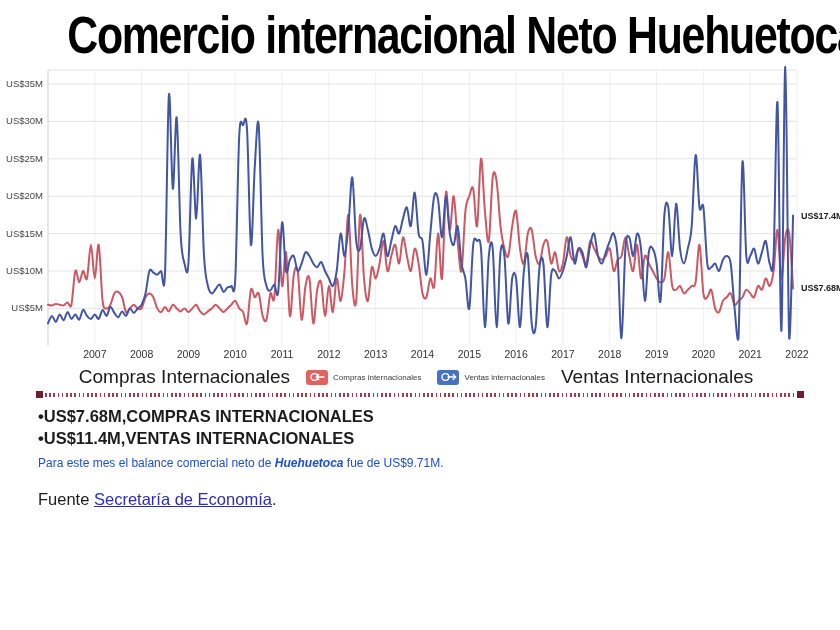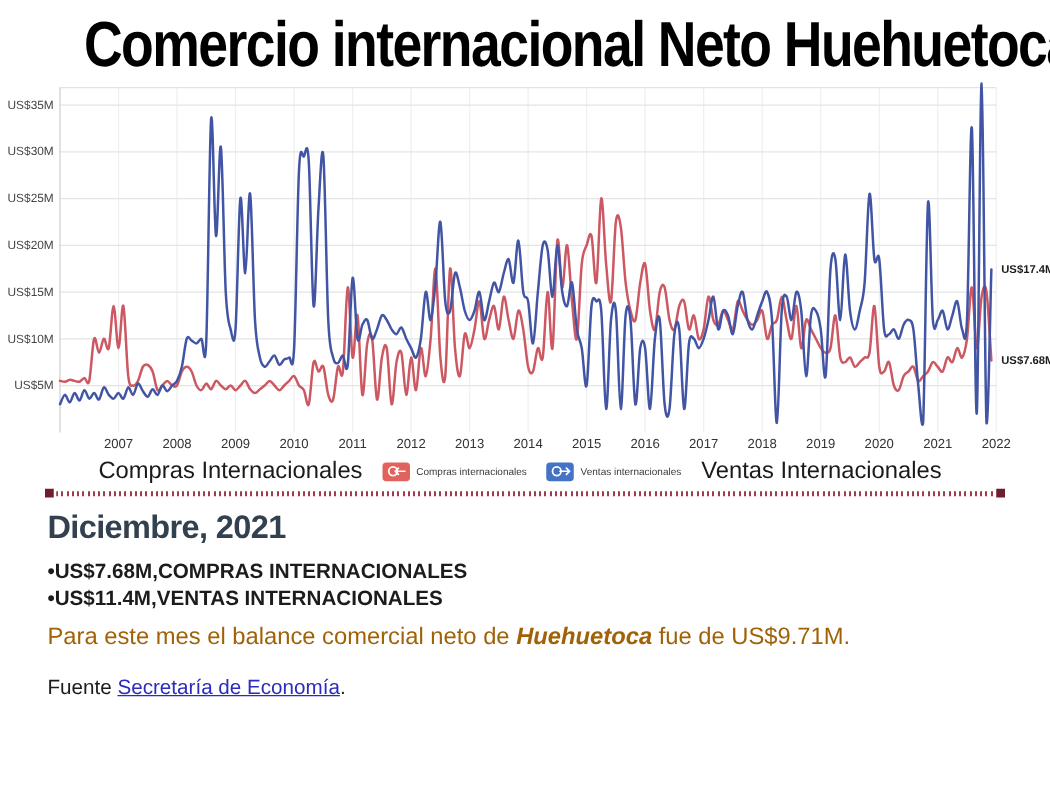--- a/index.html
+++ b/index.html
@@ -21,21 +21,21 @@
   .badge .chiplabel{font-size:8px;color:#3a3a3a;white-space:nowrap;}
   
   .sep{position:absolute;left:36px;top:391px;width:768px;height:7px;display:flex;align-items:center;}
   .sep .sq{width:7px;height:7px;background:#6d1f2d;flex:0 0 auto;}
   .sep .dots{flex:1;height:4px;margin:0 2px;
     background:repeating-linear-gradient(90deg,#a03a4e 0 1.6px,transparent 1.6px 4.2px);}
   
   .summary{position:absolute;left:38px;top:406px;width:760px;}
   .summary h2{margin:0 0 10px 0;font-size:26px;font-weight:700;color:#33404f;letter-spacing:-0.5px;}
   .bullet{font-size:16.5px;color:#1c1c1c;line-height:1.32;font-weight:bold;}
-  .para{font-size:19px;color:#a16207;line-height:1.45;margin-top:5px;}
+  .para{font-size:12px;color:#1d4ed8;line-height:1.45;margin-top:5px;}
   .para .city{font-weight:700;font-style:italic;}
   .fuente{font-size:16.5px;color:#1c1c1c;line-height:1.45;margin-top:16px;}
   .fuente a{color:#2b2bc0;text-decoration:underline;}
 </style>
 </head>
 <body>
 
 <div id="slide">
 
   <div class="title">Comercio internacional Neto Huehuetoca</div>
@@ -123,20 +123,19 @@
     <span class="biglabel">Ventas Internacionales</span>
   </div>
 
   <div class="sep">
     <span class="sq"></span>
     <span class="dots"></span>
     <span class="sq"></span>
   </div>
 
   <div class="summary">
-    <h2>Diciembre, 2021</h2>
     <div class="bullet">•US$7.68M,COMPRAS INTERNACIONALES</div>
     <div class="bullet">•US$11.4M,VENTAS INTERNACIONALES</div>
     <div class="para"><span>Para este mes el balance comercial neto de </span><span class="city">Huehuetoca</span><span> fue de US$9.71M.</span></div>
     <div class="fuente"><span>Fuente </span><a href="#">Secretaría de Economía</a><span>.</span></div>
   </div>
 
 </div>
 
 </body></html>

